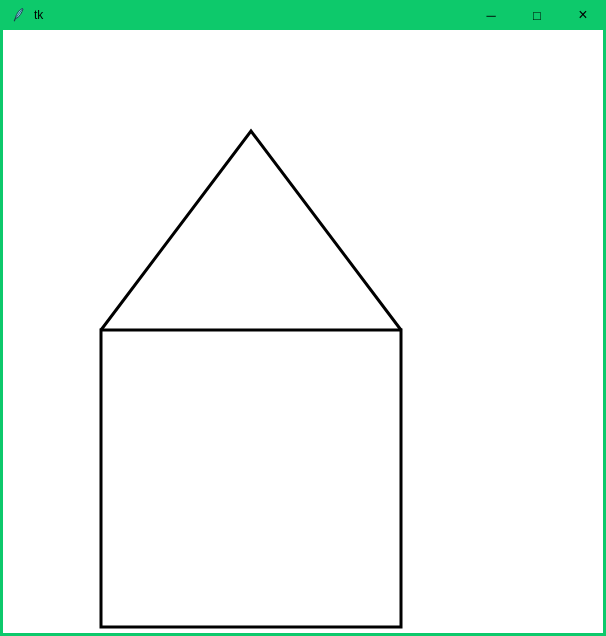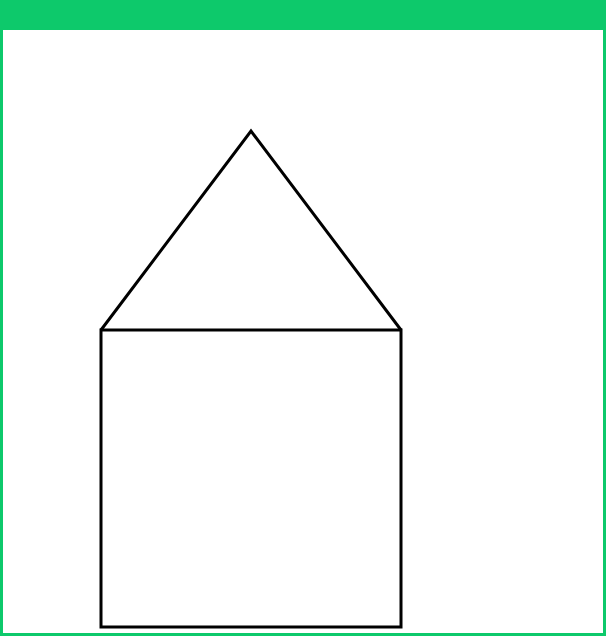--- a/index.html
+++ b/index.html
@@ -73,20 +73,40 @@
     top: 0; left: 0;
     width: 600px;
     height: 603px;
   }
 </style>
 </head>
 <body>
 
 <div class="window" style="background: rgb(13, 201, 107);">
 
+  <div class="titlebar" style="background: rgb(13, 201, 107);">
+    <span class="titlebar-icon">
+      <svg viewBox="0 0 16 16" width="16" height="16">
+        <path d="M12.5 1.5 C 9.5 2.5, 6.5 6.5, 5.5 10.5 L 6.8 11.2 C 9.5 9.5, 12 5.5, 12.9 2.2 Z" fill="#7fd4e8" stroke="#1a3a4a" stroke-width="0.9"></path>
+        <path d="M12.5 1.8 L 5.9 10.8" stroke="#1a3a4a" stroke-width="0.7" fill="none"></path>
+        <path d="M5.6 10.8 L 4.2 14.2" stroke="#1a3a4a" stroke-width="1.1" fill="none"></path>
+      </svg>
+    </span>
+    <span class="titlebar-title">tk</span>
+    <span class="titlebar-spacer"></span>
+    <button class="caption-btn">
+      <span class="glyph">─</span>
+    </button>
+    <button class="caption-btn">
+      <span class="glyph">□</span>
+    </button>
+    <button class="caption-btn">
+      <span class="glyph glyph-close">×</span>
+    </button>
+  </div>
 
   <div class="canvas" style="background: rgb(255, 255, 255);">
     <svg viewBox="0 0 600 603" xmlns="http://www.w3.org/2000/svg">
         <polygon points="98,300 398,300 398,597 98,597" fill="none" stroke="#000000" stroke-width="3" stroke-linejoin="miter"></polygon>
         <polyline points="98,300 248,101 398,300" fill="none" stroke="#000000" stroke-width="3" stroke-linejoin="miter"></polyline>
       </svg>
   </div>
 
 </div>
 

